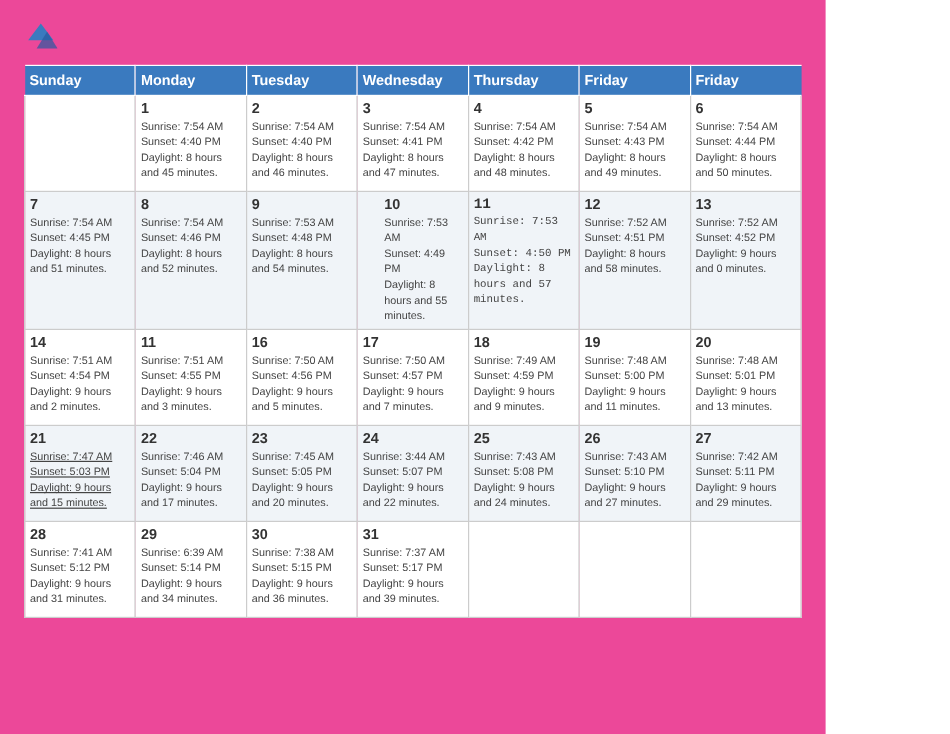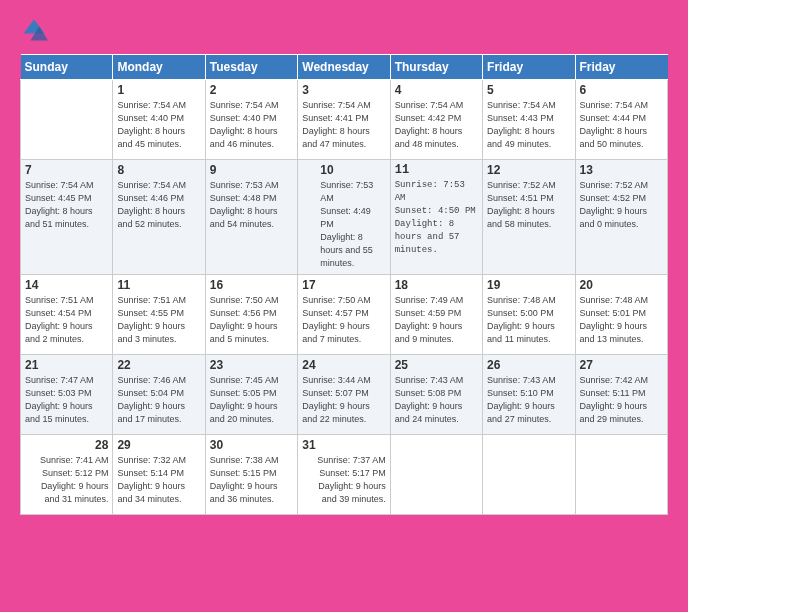--- a/index.html
+++ b/index.html
@@ -262,21 +262,21 @@
           <td style="background: rgb(255, 255, 255);">
             <span class="day-num">20</span>
             <div class="day-info" style="white-space: pre-line;">Sunrise: 7:48 AM
 Sunset: 5:01 PM
 Daylight: 9 hours and 13 minutes.</div>
           </td>
         </tr>
         <tr>
           <td style="background: rgb(240, 244, 248);">
             <span class="day-num">21</span>
-            <div class="day-info" style="white-space: pre-line;">Sunrise: 7:47 AM
+            <div class="day-info" style="white-space: pre-line; text-decoration: underline;">Sunrise: 7:47 AM
 Sunset: 5:03 PM
 Daylight: 9 hours and 15 minutes.</div>
           </td>
           <td style="background: rgb(240, 244, 248);">
             <span class="day-num">22</span>
             <div class="day-info" style="white-space: pre-line;">Sunrise: 7:46 AM
 Sunset: 5:04 PM
 Daylight: 9 hours and 17 minutes.</div>
           </td>
           <td style="background: rgb(240, 244, 248);">
@@ -304,41 +304,41 @@
 Daylight: 9 hours and 27 minutes.</div>
           </td>
           <td style="background: rgb(240, 244, 248);">
             <span class="day-num">27</span>
             <div class="day-info" style="white-space: pre-line;">Sunrise: 7:42 AM
 Sunset: 5:11 PM
 Daylight: 9 hours and 29 minutes.</div>
           </td>
         </tr>
         <tr>
-          <td style="background: rgb(255, 255, 255); text-align: right;">
+          <td style="background: rgb(255, 255, 255);">
             <span class="day-num">28</span>
             <div class="day-info" style="white-space: pre-line;">Sunrise: 7:41 AM
 Sunset: 5:12 PM
 Daylight: 9 hours and 31 minutes.</div>
           </td>
           <td style="background: rgb(255, 255, 255);">
             <span class="day-num">29</span>
-            <div class="day-info" style="white-space: pre-line;">Sunrise: 7:32 AM
+            <div class="day-info" style="white-space: pre-line;">Sunrise: 6:39 AM
 Sunset: 5:14 PM
 Daylight: 9 hours and 34 minutes.</div>
           </td>
           <td style="background: rgb(255, 255, 255);">
             <span class="day-num">30</span>
             <div class="day-info" style="white-space: pre-line;">Sunrise: 7:38 AM
 Sunset: 5:15 PM
 Daylight: 9 hours and 36 minutes.</div>
           </td>
           <td style="background: rgb(255, 255, 255);">
             <span class="day-num">31</span>
-            <div class="day-info" style="white-space: pre-line; text-align: right;">Sunrise: 7:37 AM
+            <div class="day-info" style="white-space: pre-line;">Sunrise: 7:37 AM
 Sunset: 5:17 PM
 Daylight: 9 hours and 39 minutes.</div>
           </td>
           <td style="background: rgb(255, 255, 255);"></td>
           <td style="background: rgb(255, 255, 255);"></td>
           <td style="background: rgb(255, 255, 255);"></td>
         </tr>
       </tbody>
   </table>
 </div>

